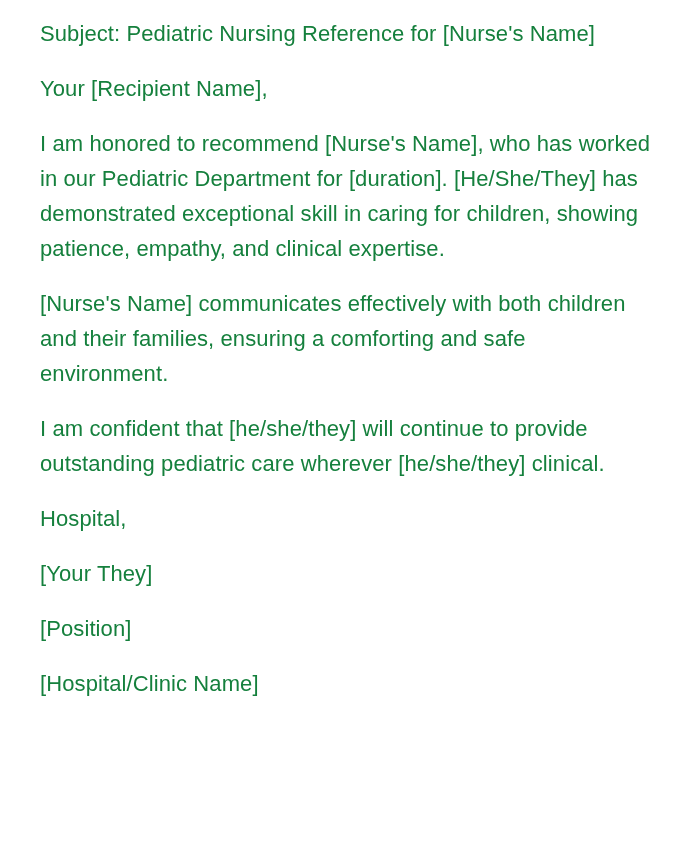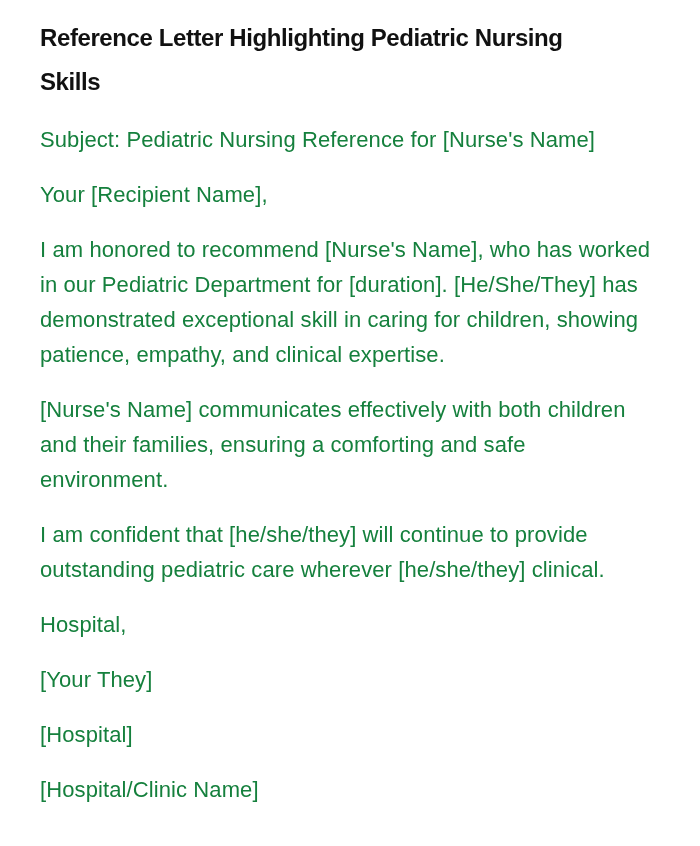--- a/index.html
+++ b/index.html
@@ -38,22 +38,20 @@
   }
   .para:last-child {
     margin-bottom: 11px;
   }
 </style>
 </head>
 <body>
 
 <div class="page">
 
-  <h1 class="doc-title">Reference Letter Highlighting Pediatric Nursing
-Skills</h1>
 
   <p class="para">Subject: Pediatric Nursing Reference for [Nurse's Name]</p>
 
   <p class="para">Your [Recipient Name],</p>
 
   <p class="para">I am honored to recommend [Nurse's Name], who has worked
 in our Pediatric Department for [duration]. [He/She/They] has
 demonstrated exceptional skill in caring for children, showing
 patience, empathy, and clinical expertise.</p>
 
@@ -61,17 +59,17 @@
 and their families, ensuring a comforting and safe
 environment.</p>
 
   <p class="para">I am confident that [he/she/they] will continue to provide
 outstanding pediatric care wherever [he/she/they] clinical.</p>
 
   <p class="para">Hospital,</p>
 
   <p class="para">[Your They]</p>
 
-  <p class="para">[Hospital]</p>
+  <p class="para">[Position]</p>
 
   <p class="para">[Hospital/Clinic Name]</p>
 
 </div>
 
 </body></html>

